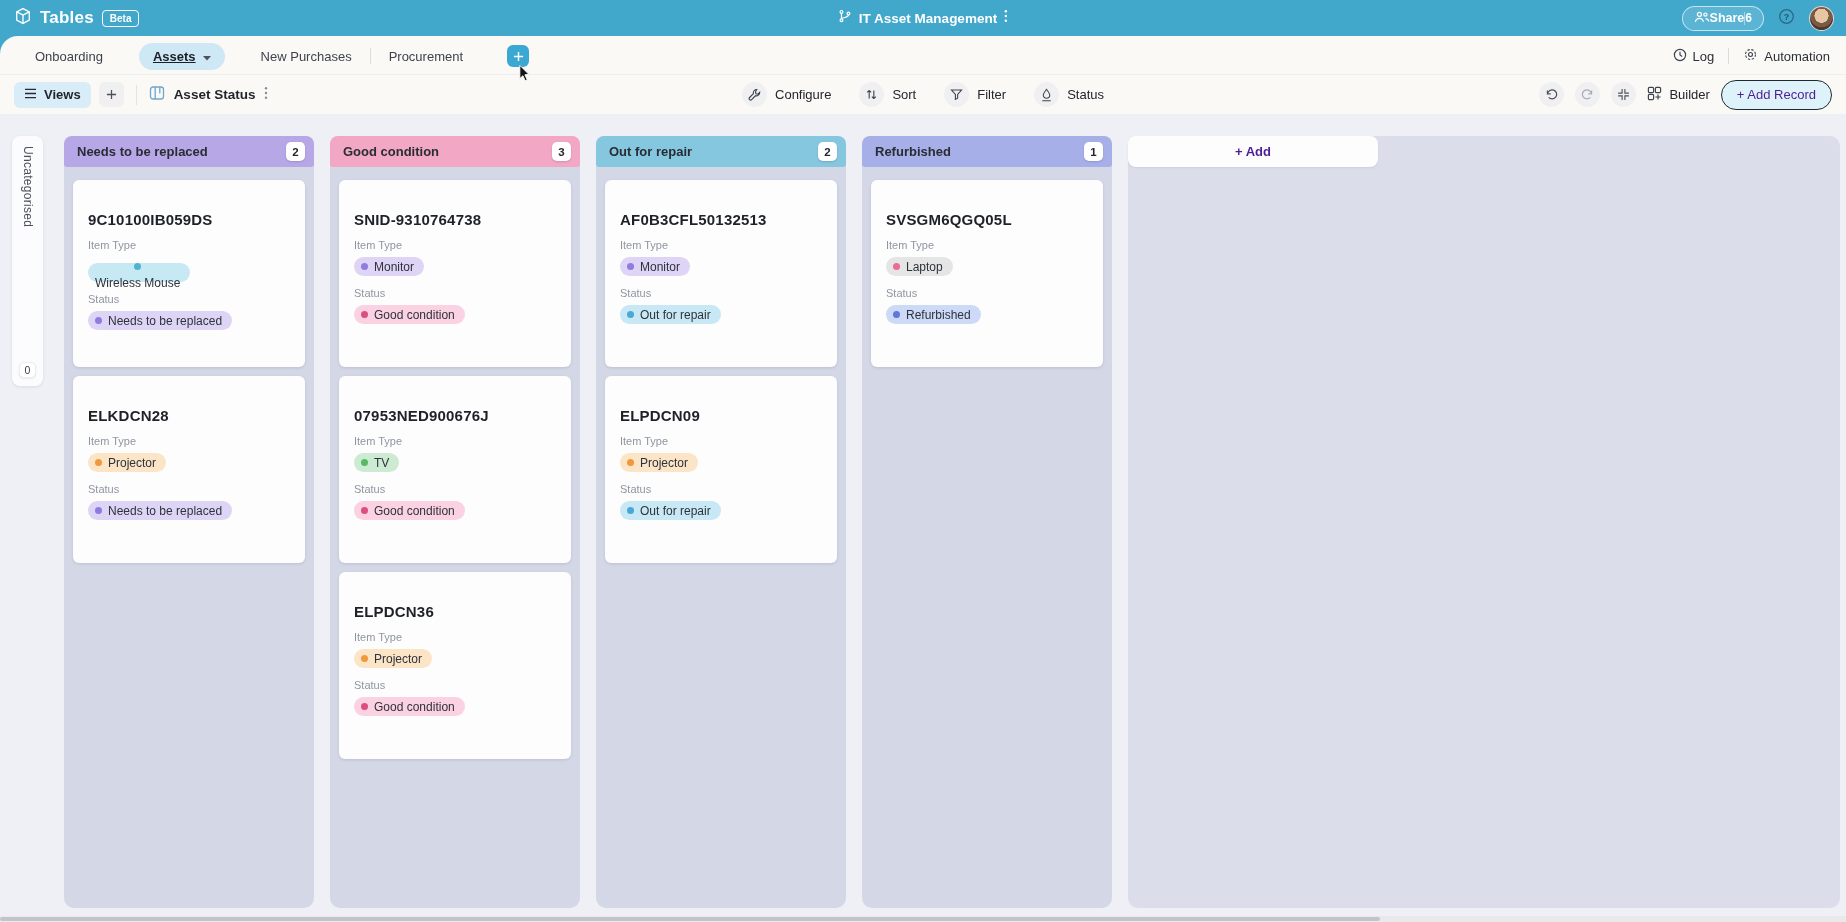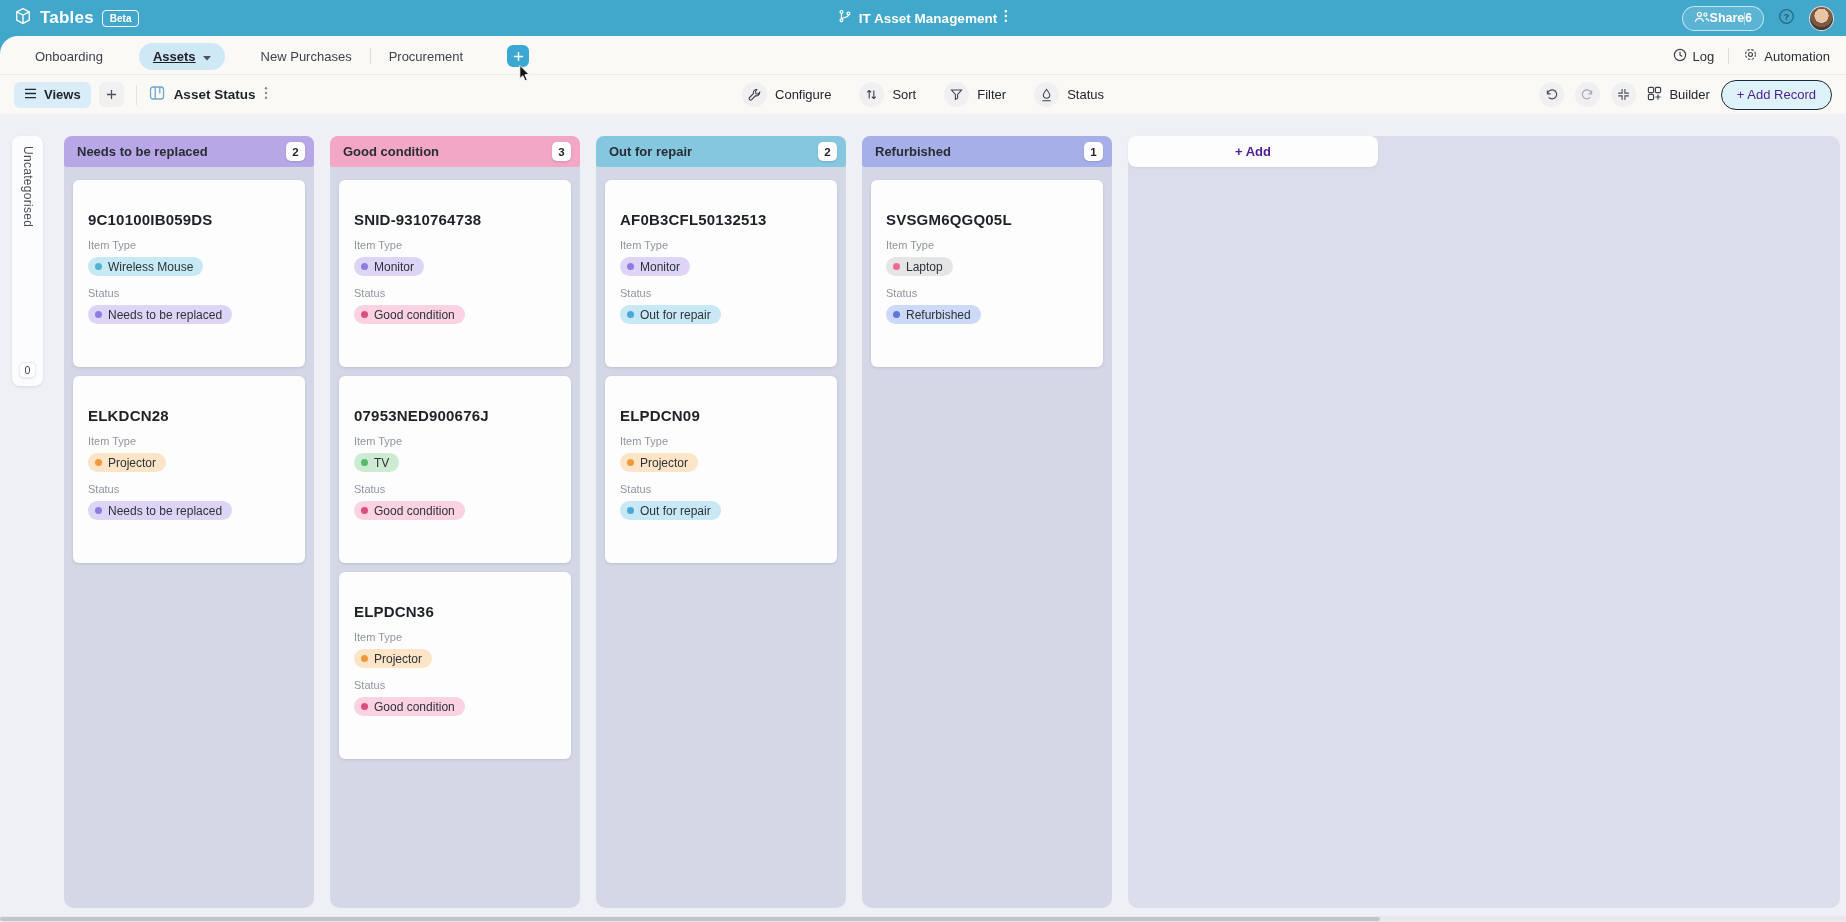--- a/index.html
+++ b/index.html
@@ -309,21 +309,21 @@
 
       <div class="column">
         <div class="col-header" style="background-color: rgb(183, 167, 230);">
           <span class="col-title">Needs to be replaced</span>
           <span class="col-count">2</span>
         </div>
         <div class="cards">
           <div class="card">
             <div class="card-title">9C10100IB059DS</div>
             <div class="field-label">Item Type</div>
-            <span class="pill" style="background-color: rgb(199, 233, 243);">
+            <span class="pill" style="background-color: rgb(199, 233, 243); flex-direction: column;">
                 <i class="dot" style="background-color: rgb(79, 179, 207);"></i>
                 <span class="pill-text">Wireless Mouse</span>
               </span>
             <div class="field-label">Status</div>
             <span class="pill" style="background-color: rgb(222, 213, 246);">
                 <i class="dot" style="background-color: rgb(143, 124, 224);"></i>
                 <span class="pill-text">Needs to be replaced</span>
               </span>
           </div>
           <div class="card">

